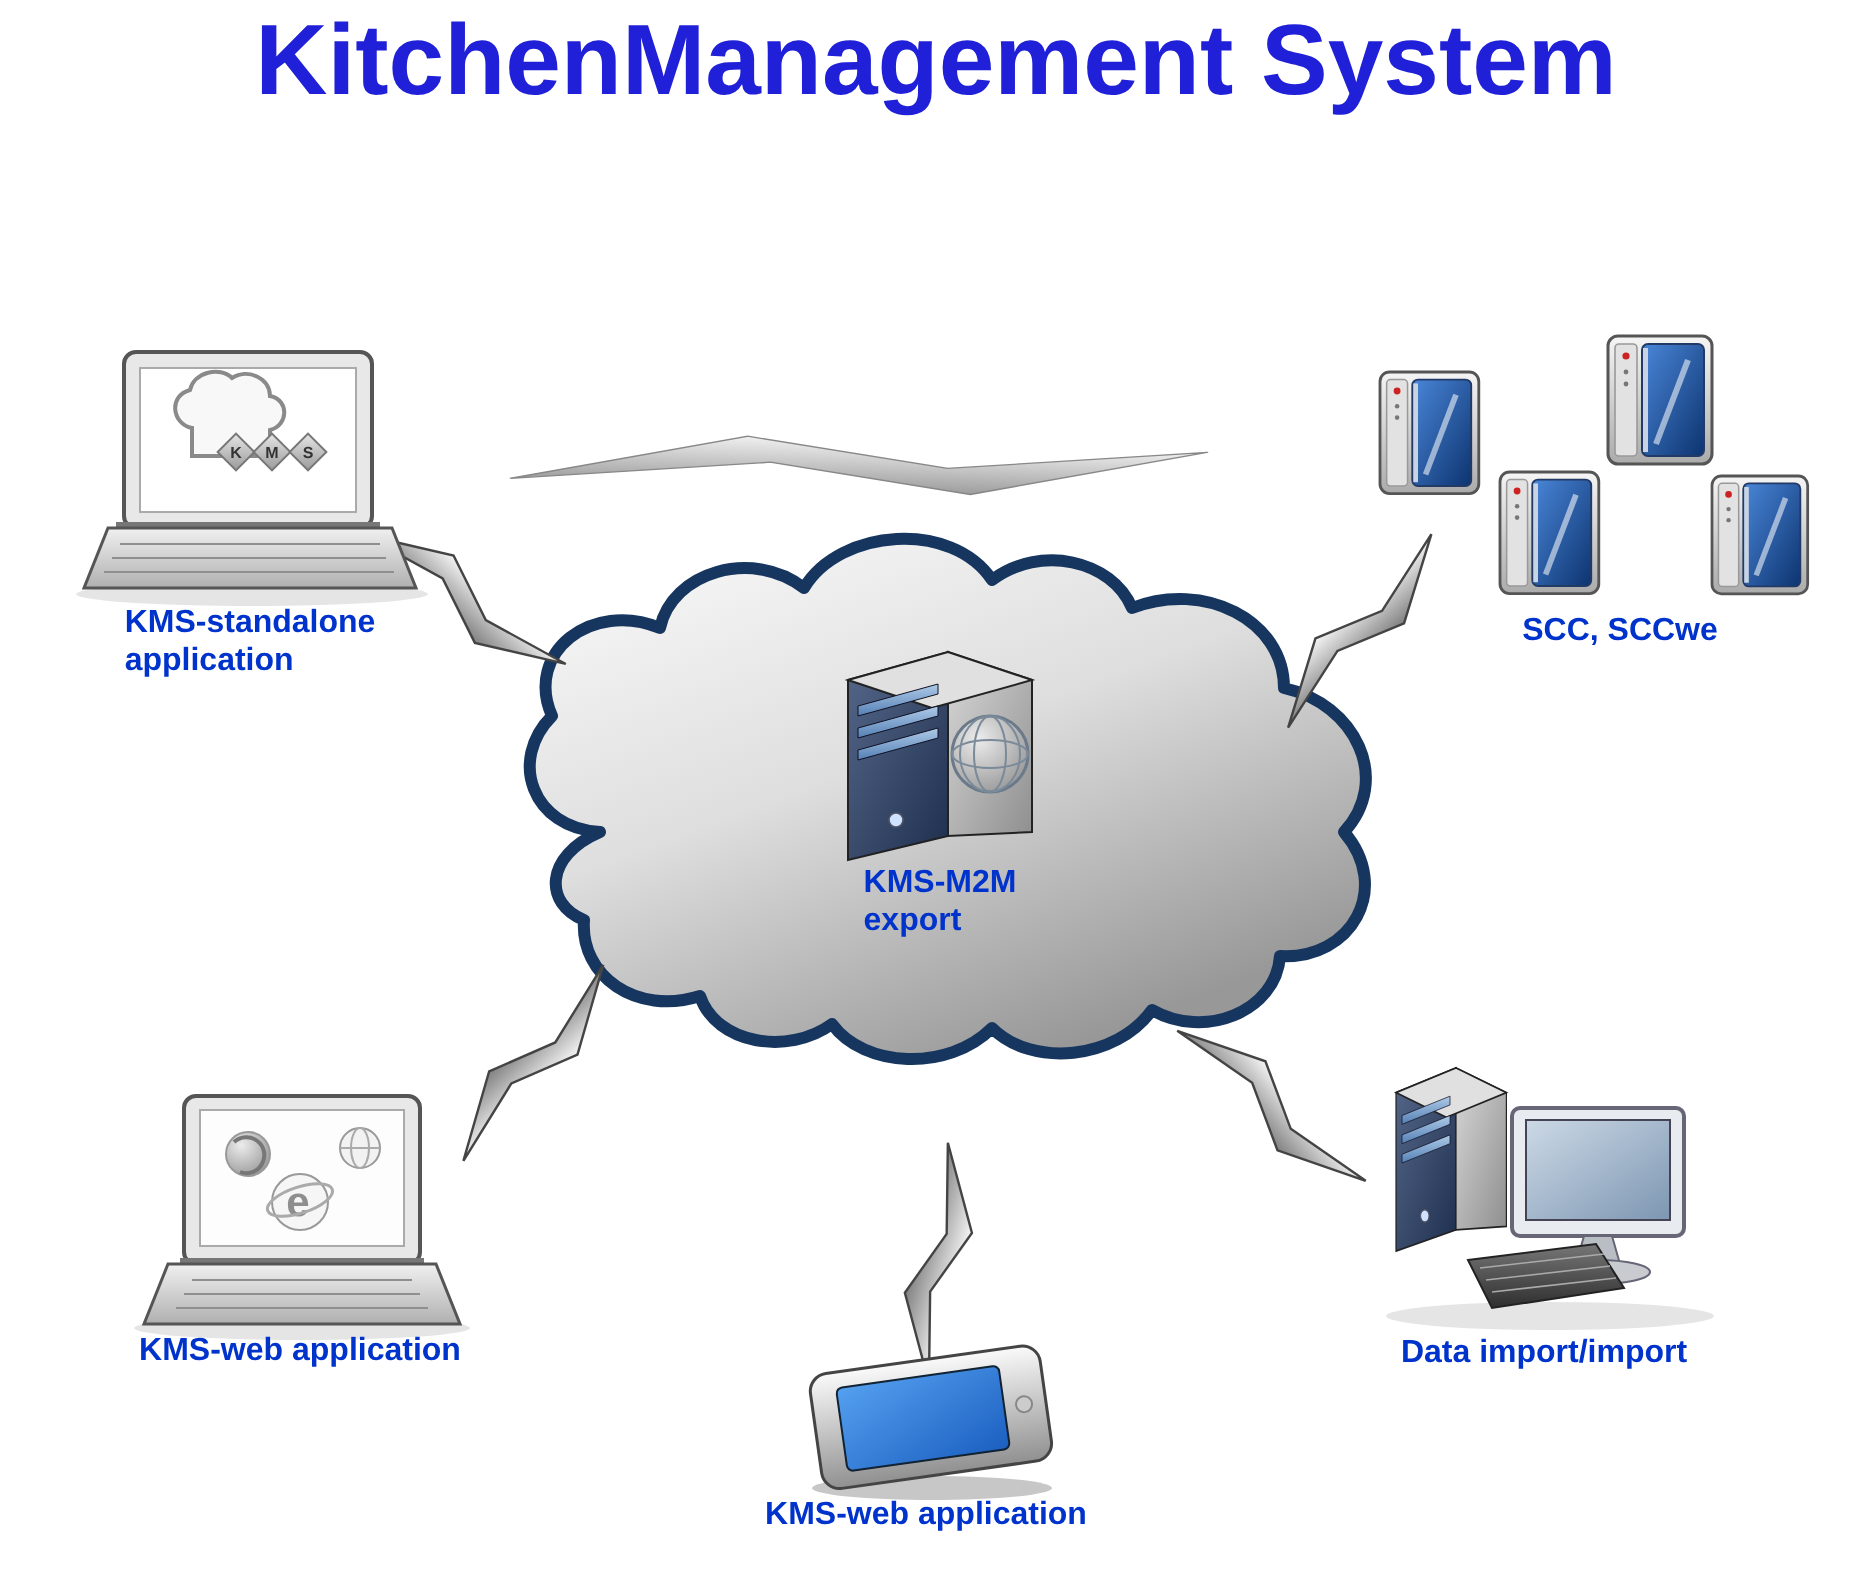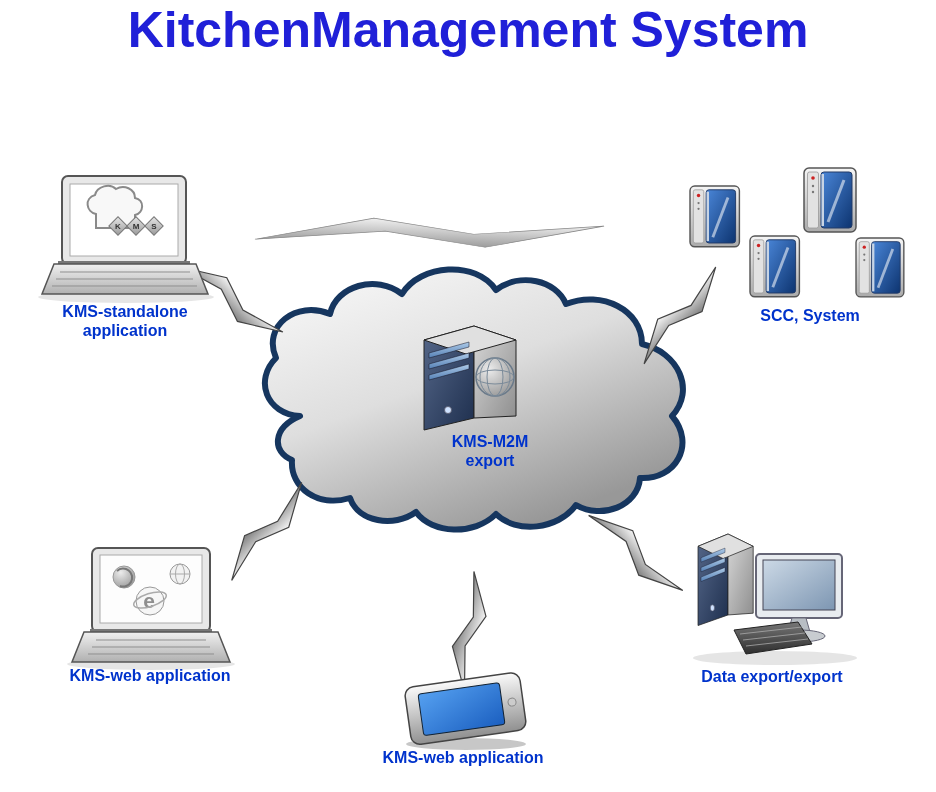--- a/index.html
+++ b/index.html
@@ -6,21 +6,21 @@
   .stage{
     position:relative;width:936px;height:792px;background:#ffffff;overflow:hidden;
     font-family:"Liberation Sans",sans-serif;
   }
   .title{
     position:absolute;top:4px;left:0;width:100%;text-align:center;
     font-weight:bold;font-size:50px;line-height:53px;color:#2020d8;letter-spacing:0px;
   }
   .node-label{
     position:absolute;font-weight:bold;font-size:16px;line-height:19px;color:#0033cc;
-    transform:translateX(-50%);text-align:center;white-space:nowrap;
+    transform:translateX(-50%);text-align:left;white-space:nowrap;
   }
   svg{position:absolute;top:0;left:0;}
   .diamond-letter{font-family:"Liberation Sans",sans-serif;font-size:8px;font-weight:bold;fill:#333;text-anchor:middle;}
   .ie-letter{font-family:"Liberation Sans",sans-serif;font-size:21px;font-weight:bold;fill:#8e8e8e;text-anchor:middle;}
 </style>
 </head>
 <body>
 
 <div class="stage">
 
@@ -245,26 +245,26 @@
         <circle cx="105" cy="29" r="4" fill="#cccccc" stroke="#888" stroke-width="1"></circle>
       </g>
     </g>
   </svg>
 
   <div class="node-label" style="left:125px;top:302px;">
     <div>KMS-standalone</div>
     <div>application</div>
   </div>
 
-  <div class="node-label" style="left:810px;top:306px;">SCC, System</div>
-
-  <div class="node-label" style="left:470px;top:432px;margin-left:20px;">
+  <div class="node-label" style="left:810px;top:306px;">SCC, SCCwe</div>
+
+  <div class="node-label" style="left:470px;top:432px;">
     <div>KMS-M2M</div>
     <div>export</div>
   </div>
 
   <div class="node-label" style="left:150px;top:666px;">KMS-web application</div>
 
-  <div class="node-label" style="left:772px;top:667px;">Data export/export</div>
+  <div class="node-label" style="left:772px;top:667px;">Data import/import</div>
 
   <div class="node-label" style="left:463px;top:748px;">KMS-web application</div>
 
 </div>
 
 </body></html>

